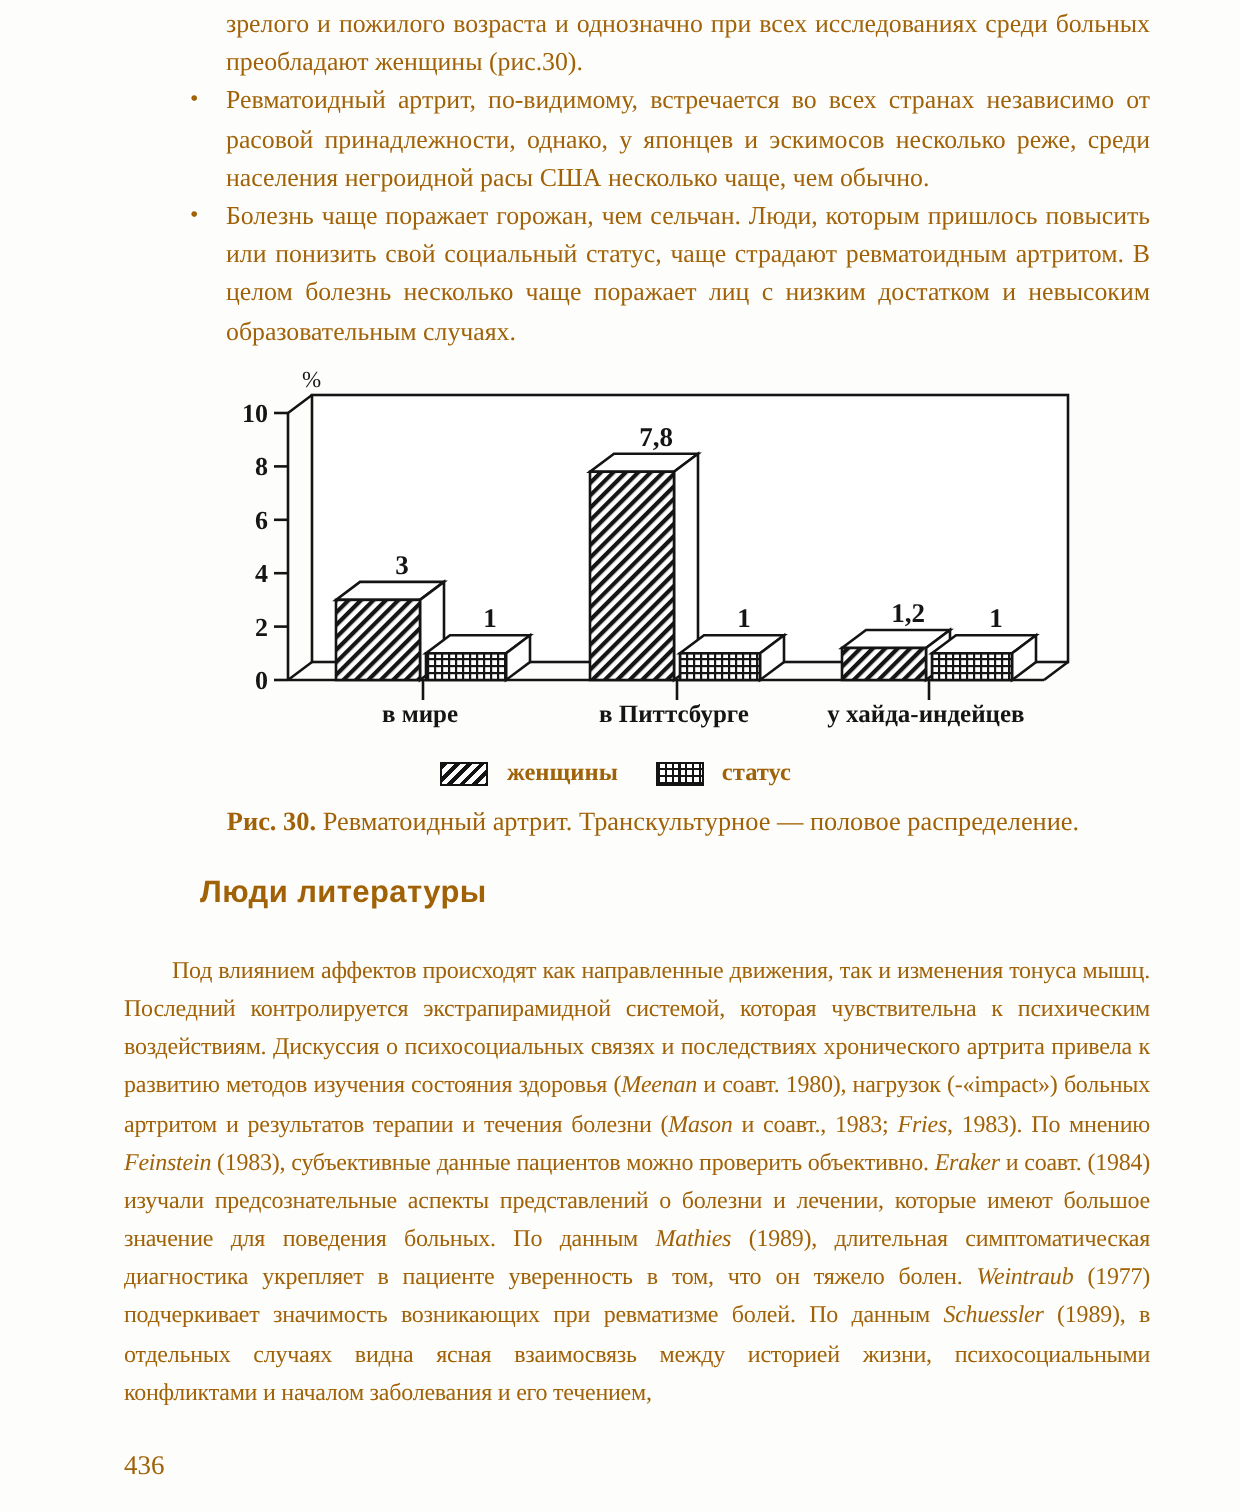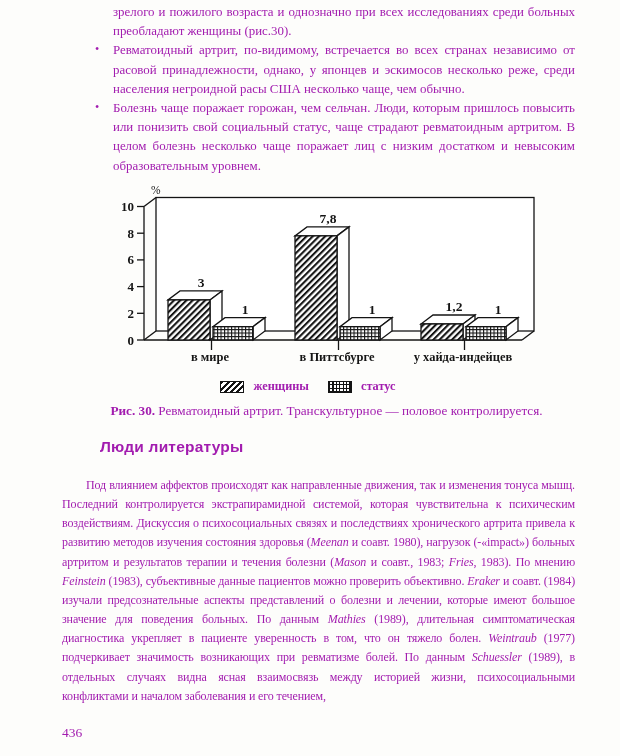--- a/index.html
+++ b/index.html
@@ -1,18 +1,18 @@
 <!DOCTYPE html>
 <html><head>
 <meta charset="utf-8">
 <style>
   html,body{margin:0;padding:0;background:#ffffff;}
   .page{
     position:relative; width:620px; height:756px; overflow:hidden;
-    background:#fdfdfb; color:#a21caf;
+    background:#fdfdfb; color:#a16207;
     font-family:"Liberation Serif", serif;
   }
   
   .intro{
     position:absolute; top:3px; left:62px; width:513px;
     font-size:12.9px; line-height:19.2px; text-align:justify;
   }
   .cont{ margin-left:51px; }
   .bullet{ margin-left:51px; position:relative; }
   .bullet .dot{
@@ -63,21 +63,21 @@
 <div class="page">
 
   <div class="intro">
     <div class="cont">зрелого и пожилого возраста и однозначно при всех исследованиях среди больных преобладают женщины (рис.30).</div>
     <div class="bullet">
       <span class="dot">•</span>
       <span>Ревматоидный артрит, по-видимому, встречается во всех странах независимо от расовой принадлежности, однако, у японцев и эскимосов несколько реже, среди населения негроидной расы США несколько чаще, чем обычно.</span>
     </div>
     <div class="bullet">
       <span class="dot">•</span>
-      <span>Болезнь чаще поражает горожан, чем сельчан. Люди, которым пришлось повысить или понизить свой социальный статус, чаще страдают ревматоидным артритом. В целом болезнь несколько чаще поражает лиц с низким достатком и невысоким образовательным уровнем.</span>
+      <span>Болезнь чаще поражает горожан, чем сельчан. Люди, которым пришлось повысить или понизить свой социальный статус, чаще страдают ревматоидным артритом. В целом болезнь несколько чаще поражает лиц с низким достатком и невысоким образовательным случаях.</span>
     </div>
   </div>
 
   <div class="chartbox">
     <svg id="chart-svg" viewBox="112 178 450 192" xmlns="http://www.w3.org/2000/svg">
         <defs>
     <pattern id="patW" width="4.4" height="4.4" patternUnits="userSpaceOnUse" patternTransform="rotate(45)">
       <rect width="4.4" height="4.4" fill="#ffffff"></rect>
             <rect width="2.1" height="4.4" fill="#151515"></rect>
     </pattern>
@@ -166,21 +166,21 @@
   </div>
 
   <div class="legend">
     <span class="swatch swatch-diag"></span>
     <span>женщины</span>
     <span class="swatch swatch-grid sp2"></span>
     <span>статус</span>
   </div>
 
   <div class="caption">
-    <span class="cap-label">Рис. 30.</span><span> Ревматоидный артрит. Транскультурное — половое контролируется.</span>
+    <span class="cap-label">Рис. 30.</span><span> Ревматоидный артрит. Транскультурное — половое распределение.</span>
   </div>
 
   <div class="heading">Люди литературы</div>
 
   <p class="para"><span>Под влиянием аффектов происходят как направленные движения, так и изменения тонуса мышц. Последний контролируется экстрапирамидной системой, которая чувствительна к психическим воздействиям. Дискуссия о психосоциальных связях и последствиях хронического артрита привела к развитию методов изучения состояния здоровья (</span><i>Meenan</i><span> и соавт. 1980), нагрузок (-«impact») больных артритом и результатов терапии и течения болезни (</span><i>Mason</i><span> и соавт., 1983; </span><i>Fries</i><span>, 1983). По мнению </span><i>Feinstein</i><span> (1983), субъективные данные пациентов можно проверить объективно. </span><i>Eraker</i><span> и соавт. (1984) изучали предсознательные аспекты представлений о болезни и лечении, которые имеют большое значение для поведения больных. По данным </span><i>Mathies</i><span> (1989), длительная симптоматическая диагностика укрепляет в пациенте уверенность в том, что он тяжело болен. </span><i>Weintraub</i><span> (1977) подчеркивает значимость возникающих при ревматизме болей. По данным </span><i>Schuessler</i><span> (1989), в отдельных случаях видна ясная взаимосвязь между историей жизни, психосоциальными конфликтами и началом заболевания и его течением,</span></p>
 
   <div class="pageno">436</div>
 
 </div>
 

